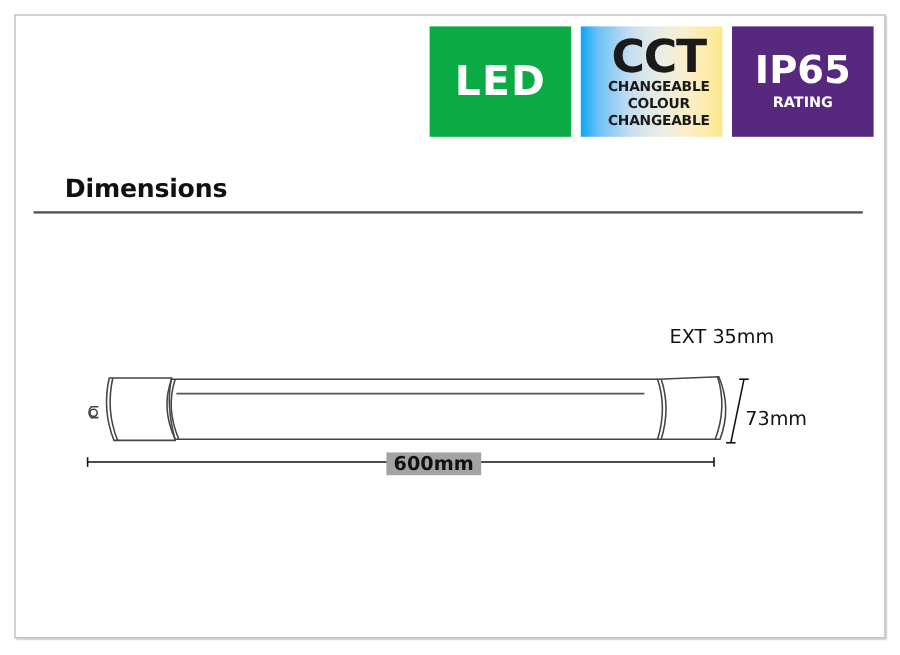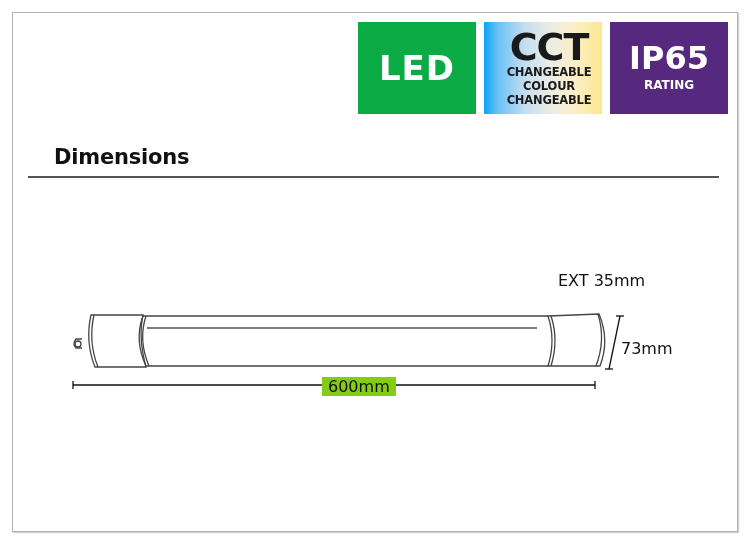--- a/index.html
+++ b/index.html
@@ -17,21 +17,21 @@
   .cct-big { font-size:38px; font-weight:bold; line-height:36px; letter-spacing:-1px; }
   .cct-small { font-size:11.5px; line-height:14px; font-weight:700; letter-spacing:-0.2px; }
   .ip-big { font-size:32px; font-weight:bold; line-height:34px; }
   .ip-small { font-size:12px; line-height:20px; font-weight:600; }
   .title { position:absolute; left:54px; top:145px; font-size:21px; font-weight:bold; letter-spacing:-0.2px; }
   .rule { position:absolute; left:28px; top:176px; width:691px; height:2px; background:#555; }
   .drawing { position:absolute; left:0; top:0; }
   .lbl { position:absolute; font-size:16px; color:#111; }
   .lbl-ext { left:530px; top:271px;margin-left:28px; }
   .lbl-h { left:621px; top:339px;text-align:right; }
-  .lbl-w { left:322px; top:377px; background:#84cc16; padding:0 6px; }
+  .lbl-w { left:322px; top:377px; background:#a3a3a3; padding:0 6px;font-weight:bold; }
 </style>
 </head>
 <body>
 
 <div class="frame"></div>
 
 <div class="badge badge-led">
   <span class="led-text">LED</span>
 </div>
 

